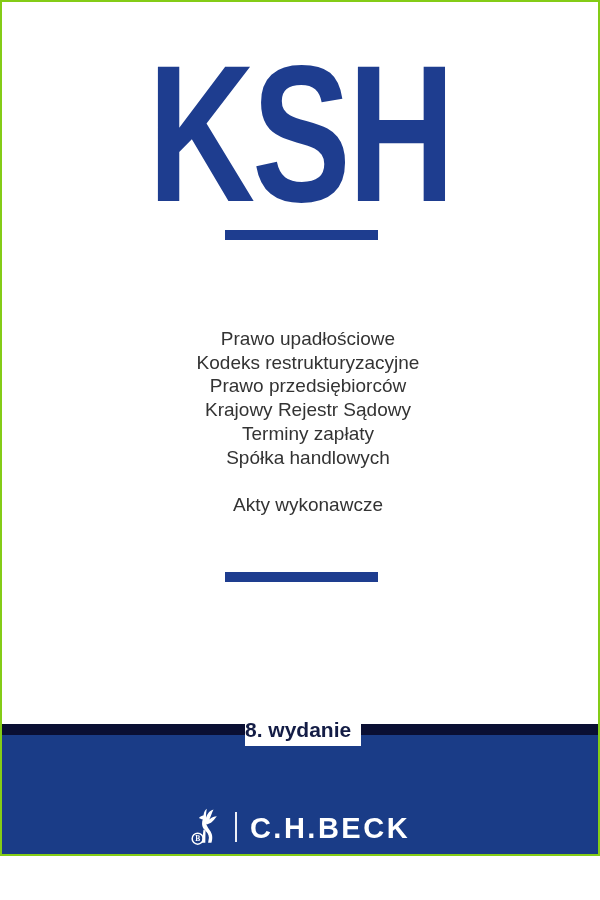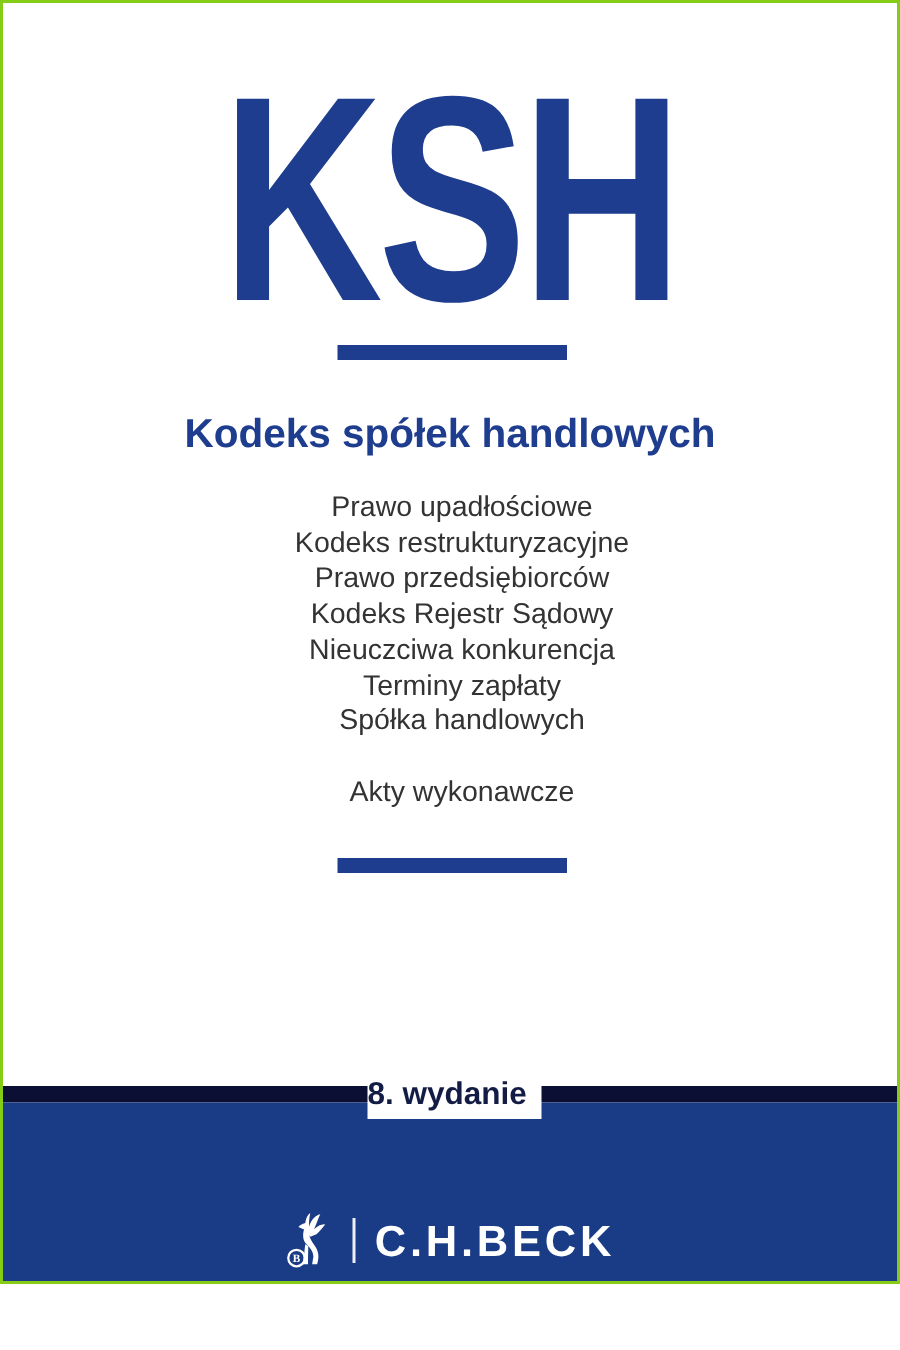--- a/index.html
+++ b/index.html
@@ -105,28 +105,26 @@
 </style>
 </head>
 <body>
 
 <div class="cover">
 
   <div class="ksh-title">KSH</div>
 
   <div class="divider-bar bar-1"></div>
 
-  <div class="subtitle">Kodeks spółek handlowych</div>
 
   <div class="acts-list">
     <div class="act-line">Prawo upadłościowe</div>
     <div class="act-line">Kodeks restrukturyzacyjne</div>
     <div class="act-line">Prawo przedsiębiorców</div>
-    <div class="act-line">Kodeks Rejestr Sądowy</div>
-    <div class="act-line">Nieuczciwa konkurencja</div>
+    <div class="act-line">Krajowy Rejestr Sądowy</div>
     <div class="act-line">Terminy zapłaty</div>
     <div class="act-line">Spółka handlowych</div>
     <div class="acts-gap"></div>
     <div class="act-line">Akty wykonawcze</div>
   </div>
 
   <div class="divider-bar bar-2"></div>
 
   <div class="edition-badge">
     <span>8. wydanie</span>

